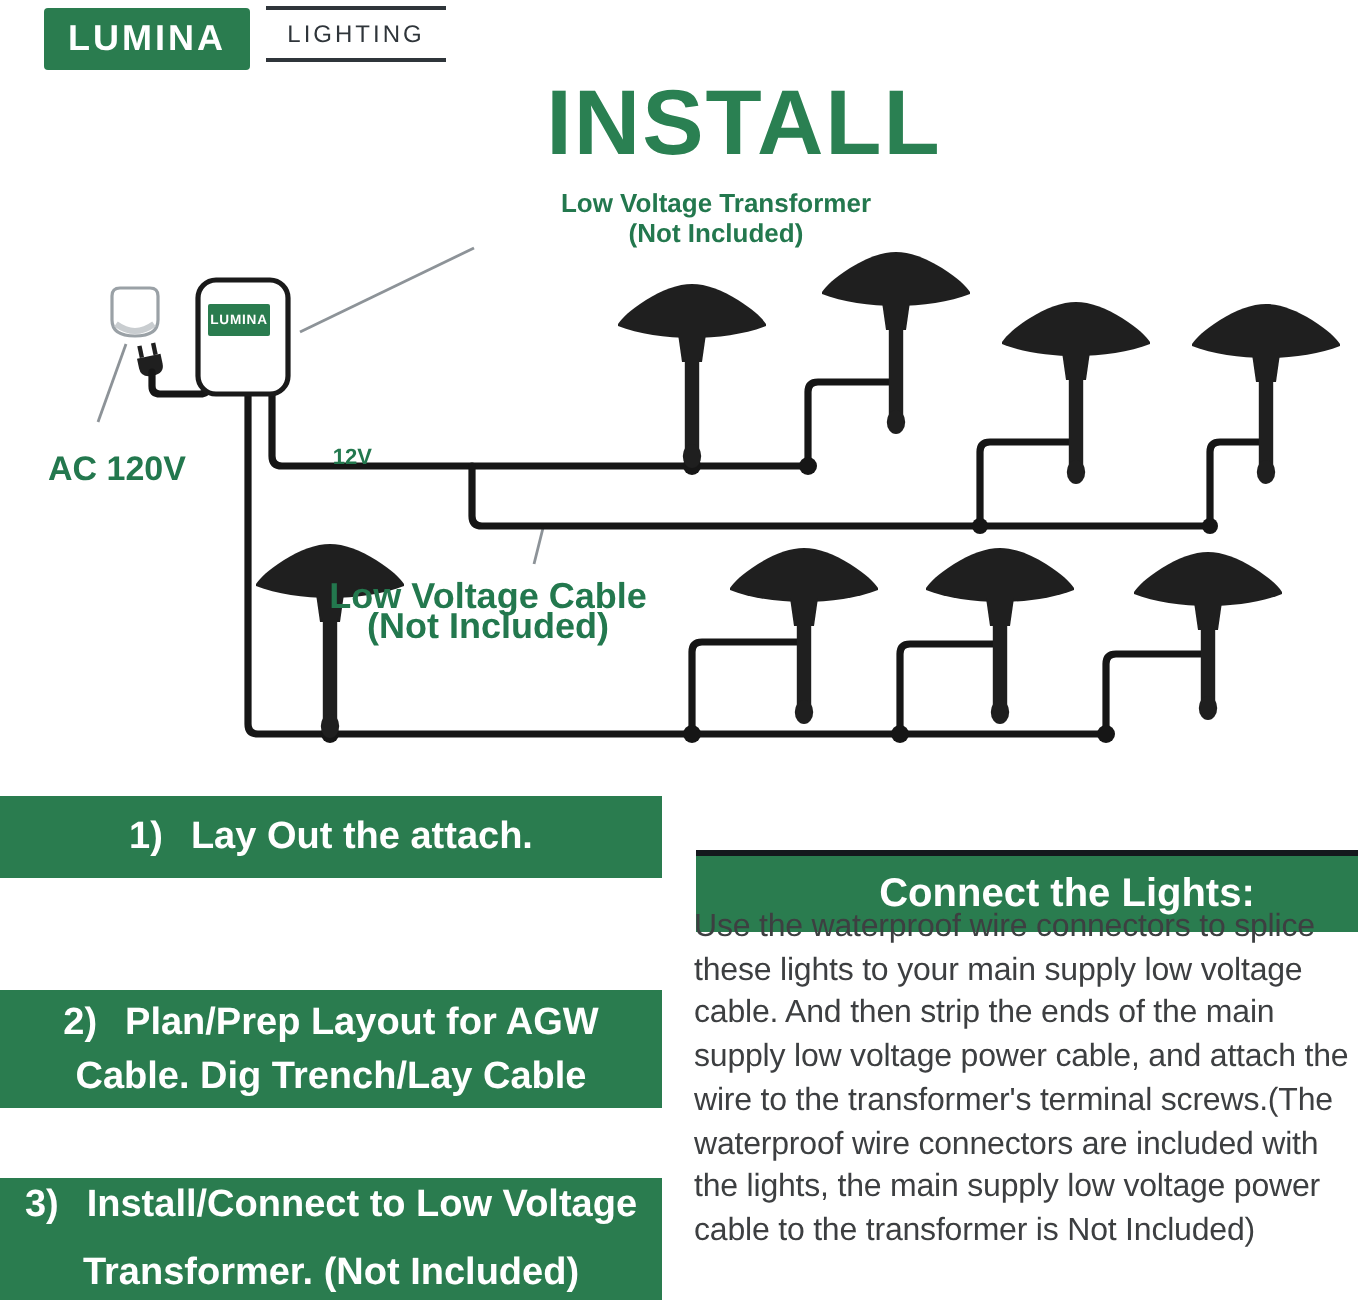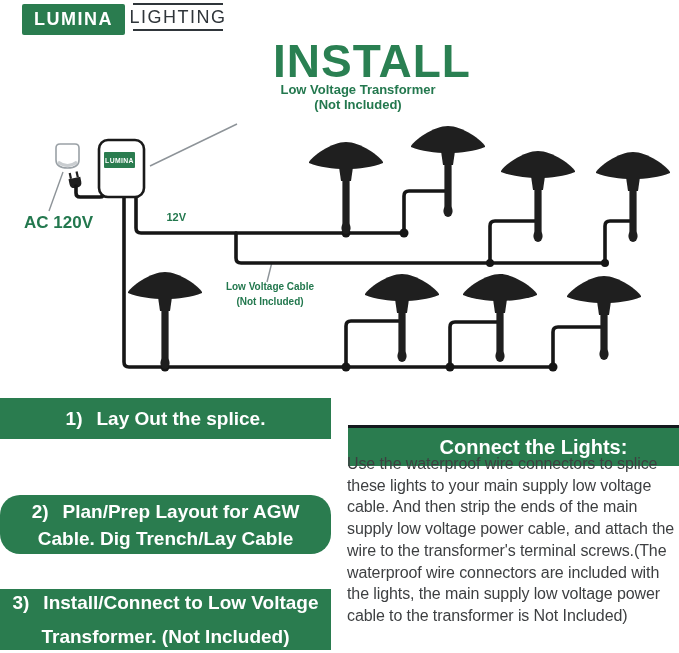--- a/index.html
+++ b/index.html
@@ -8,49 +8,49 @@
   }
   html,body{margin:0;padding:0;background:#fff;}
   .stage{position:relative;width:679px;height:653px;background:#fff;overflow:hidden;
          font-family:"Liberation Sans",sans-serif;padding-left:47px;}
   .abs{position:absolute;}
   
   .logo-box{left:22px;top:4px;width:103px;height:31px;background:var(--brand-green);
             color:#fff;font-weight:bold;font-size:18px;letter-spacing:1.5px;
             display:flex;align-items:center;justify-content:center;border-radius:2px;}
   .logo-suffix{left:133px;top:3px;width:90px;height:28px;color:var(--suffix-ink);
-               font-size:18px;letter-spacing:1.5px;border-top:2px solid var(--suffix-ink);
+               font-size:12px;letter-spacing:1.5px;border-top:2px solid var(--suffix-ink);
                border-bottom:2px solid var(--suffix-ink);display:flex;align-items:center;
                justify-content:center;box-sizing:border-box;}
   .title{left:248px;top:22px;width:224px;text-align:center;color:var(--title-green);
          font-size:46px;font-weight:bold;letter-spacing:1px;margin:12px;}
   
-  .glabel{color:var(--text-green);font-weight:bold;text-align:center;}
+  .glabel{color:var(--text-green);font-weight:bold;text-align:center;margin-top:12px;}
   .transformer-label{left:238px;top:82px;width:240px;font-size:13px;line-height:15px;}
-  .cable-label{left:170px;top:279px;width:200px;font-size:10px;line-height:15px;}
+  .cable-label{left:144px;top:279px;width:200px;font-size:18px;line-height:15px;}
   .ac-label{left:24px;top:213px;width:70px;font-size:17px;text-align:left;}
   .dc-label{left:146px;top:211px;width:40px;font-size:11px;text-align:right;}
   .lumina-chip{left:104px;top:152px;width:31px;height:16px;background:var(--brand-green);
                color:#fff;font-size:6.8px;font-weight:bold;letter-spacing:.4px;
                display:flex;align-items:center;justify-content:center;border-radius:1px;}
   
   .diagram{left:0;top:0;width:679px;height:400px;}
   .wire{stroke:var(--ink);stroke-width:3.6;fill:none;stroke-linecap:round;}
   .dot{fill:var(--ink);}
   .lp{fill:#1f1f1f;}
   .pointer{stroke:#8d9398;stroke-width:1.4;}
   .outlet{fill:#ffffff;stroke:#9aa1a6;stroke-width:1.6;}
   .outlet-shadow{stroke:#c9cdd0;stroke-width:3;fill:none;}
   .tbox{fill:#fff;stroke:#1a1a1a;stroke-width:2.6;}
   
   .banner{background:var(--brand-green);color:#fff;font-weight:bold;font-size:19px;
           display:flex;flex-direction:column;align-items:center;justify-content:center;
           line-height:27px;box-sizing:border-box;text-align:center;}
   .b1{left:0;top:398px;width:331px;height:41px;}
-  .b2{left:0;top:495px;width:331px;height:59px;border-radius:20px;}
+  .b2{left:0;top:495px;width:331px;height:59px;}
   .b3{left:0;top:589px;width:331px;height:61px;justify-content:space-between;}
   .right-banner{left:348px;top:397px;width:371px;height:41px;font-size:20px;
                 border-top:3px solid #14191d;margin-top:28px;}
   .num{margin-right:14px;}
   .body-text{left:347px;top:453px;width:332px;font-size:16px;line-height:21.7px;
              color:var(--body-ink);margin:0;letter-spacing:-0.1px;}
 </style>
 </head>
 <body>
 
@@ -159,21 +159,21 @@
 
   <div class="abs glabel ac-label">AC 120V</div>
   <div class="abs glabel dc-label">12V</div>
   <div class="abs glabel cable-label">
     <div>Low Voltage Cable</div>
     <div>(Not Included)</div>
   </div>
 
   <div class="abs banner b1">
     <div class="line">
-      <span class="num">1)</span><span>Lay Out the splice.</span>
+      <span class="num">1)</span><span>Lay Out the attach.</span>
     </div>
   </div>
   <div class="abs banner b2">
     <div class="line">
       <span class="num">2)</span><span>Plan/Prep Layout for AGW</span>
     </div>
     <div class="line">Cable. Dig Trench/Lay Cable</div>
   </div>
   <div class="abs banner b3">
     <div class="line">

